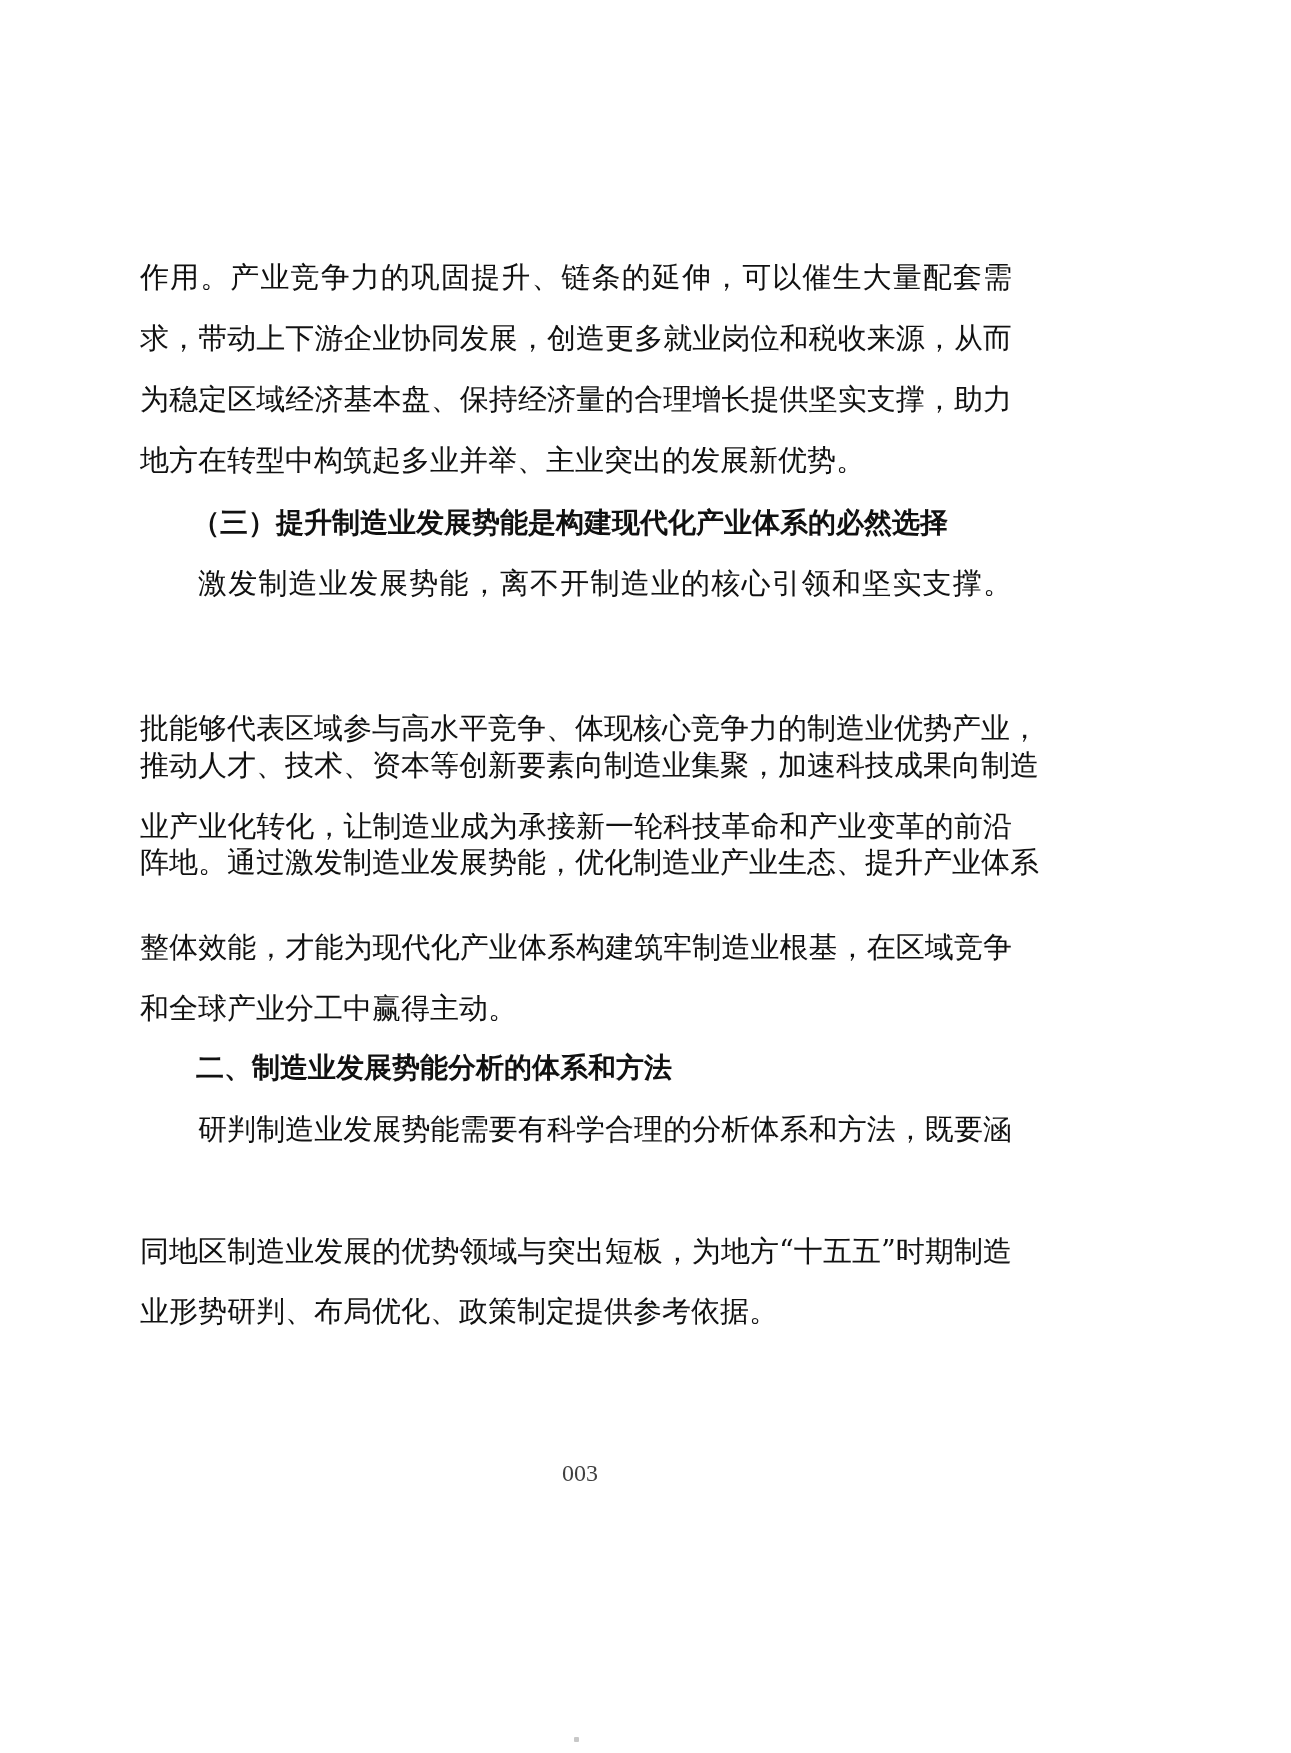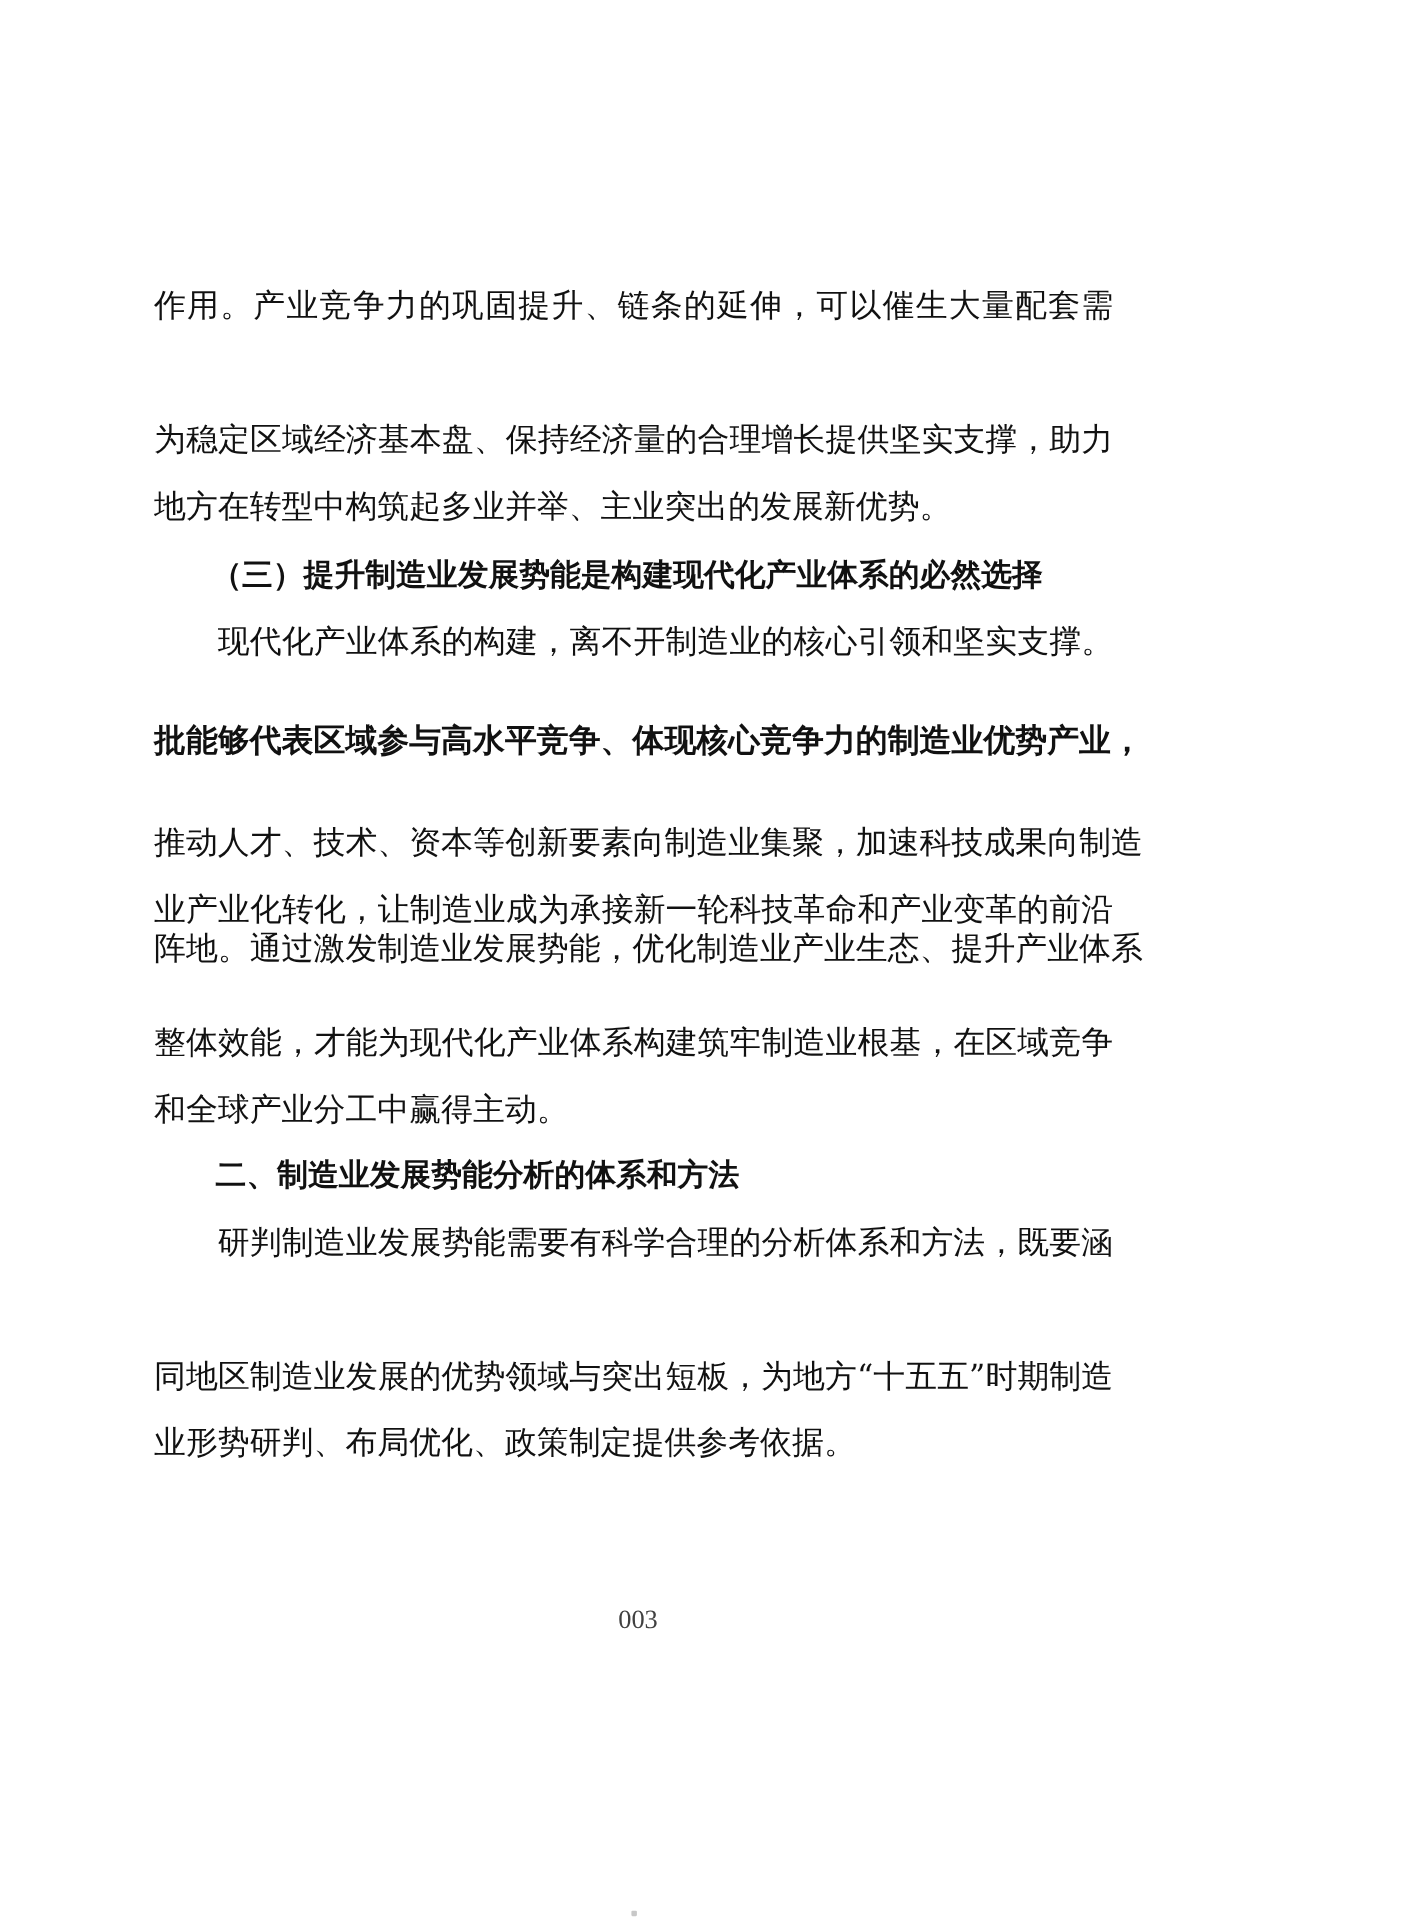--- a/index.html
+++ b/index.html
@@ -16,27 +16,28 @@
   .page-num { position: absolute; top: 1460px; left: 0; width: 1160px; text-align: center;
               font-family: "Liberation Serif", serif; font-size: 24px; color: #404040; }
   .dot { position: absolute; top: 1737px; left: 574px; width: 5px; height: 5px; background: #c8c8c8; border-radius: 1px; }
 </style>
 </head>
 <body>
 
 <div class="page">
 
   <div class="line" style="top:257px;">作用。产业竞争力的巩固提升、链条的延伸，可以催生大量配套需</div>
+  <div class="line" style="top:318px;">求，带动上下游企业协同发展，创造更多就业岗位和税收来源，从而</div>
   <div class="line" style="top:379px;">为稳定区域经济基本盘、保持经济量的合理增长提供坚实支撑，助力</div>
   <div class="line last" style="top:440px;">地方在转型中构筑起多业并举、主业突出的发展新优势。</div>
 
   <div class="heading h3">（三）提升制造业发展势能是构建现代化产业体系的必然选择</div>
 
-  <div class="line indent" style="top:563px;">现代化产业体系的构建，离不开制造业的核心引领和坚实支撑。</div>
-  <div class="line" style="top:653px;font-weight:bold;">批能够代表区域参与高水平竞争、体现核心竞争力的制造业优势产业，</div>
+  <div class="line indent" style="top:563px;">激发制造业发展势能，离不开制造业的核心引领和坚实支撑。</div>
+  <div class="line" style="top:708px;">批能够代表区域参与高水平竞争、体现核心竞争力的制造业优势产业，</div>
   <div class="line" style="top:745px;">推动人才、技术、资本等创新要素向制造业集聚，加速科技成果向制造</div>
   <div class="line" style="top:806px;">业产业化转化，让制造业成为承接新一轮科技革命和产业变革的前沿</div>
   <div class="line" style="top:842px;">阵地。通过激发制造业发展势能，优化制造业产业生态、提升产业体系</div>
   <div class="line" style="top:927px;">整体效能，才能为现代化产业体系构建筑牢制造业根基，在区域竞争</div>
   <div class="line last" style="top:988px;">和全球产业分工中赢得主动。</div>
 
   <div class="heading h2">二、制造业发展势能分析的体系和方法</div>
 
   <div class="line indent" style="top:1109px;">研判制造业发展势能需要有科学合理的分析体系和方法，既要涵</div>
   <div class="line" style="top:1231px;">同地区制造业发展的优势领域与突出短板，为地方“十五五”时期制造</div>

